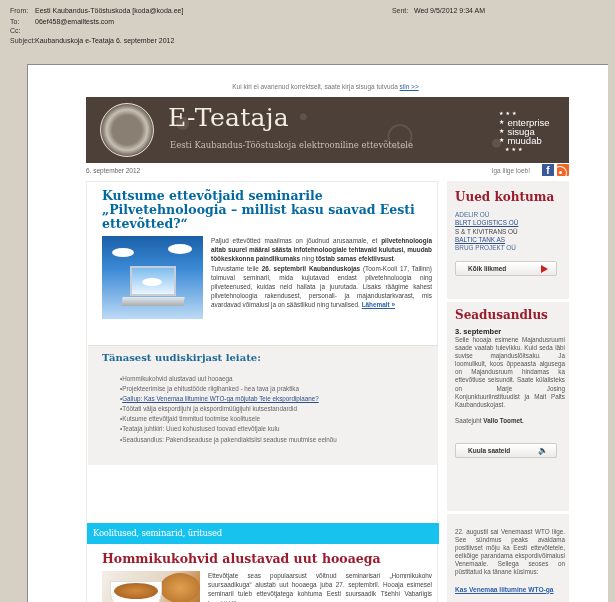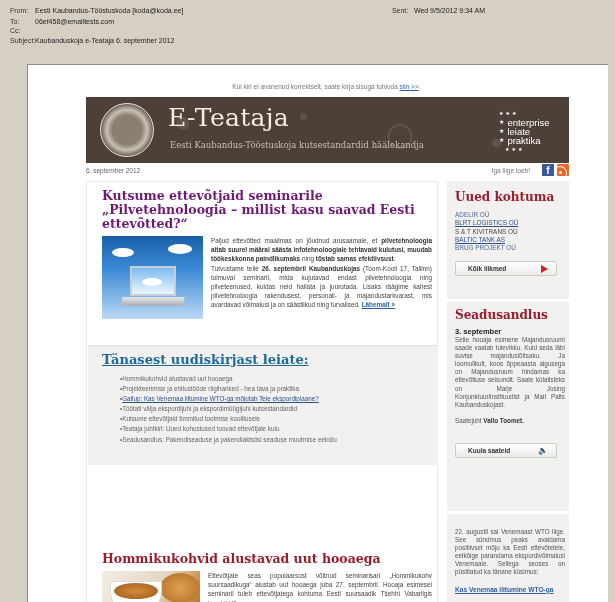--- a/index.html
+++ b/index.html
@@ -42,32 +42,32 @@
   .dateline .right { position: absolute; right: 0; top: -3px; display: flex; align-items: center; gap: 3px; }
   .dateline .readers { color: #777; margin-right: 9px; }
   .fb-icon { width: 12px; height: 12px; background: #3b5998; color: #fff; font-weight: bold; font-size: 10px; text-align: center; line-height: 13px; }
   .rss-icon { width: 12px; height: 12px; background: #f26522; border-radius: 1px; position: relative; overflow: hidden; }
   .rss-icon::before { content: ""; position: absolute; left: 2px; bottom: 2px; width: 3px; height: 3px; background: #fff; border-radius: 50%; }
   .rss-icon::after { content: ""; position: absolute; left: -4px; bottom: -4px; width: 12px; height: 12px; border-radius: 50%; border: 1.5px solid #fff; border-left-color: transparent; border-bottom-color: transparent; transform: rotate(0deg); }
 
   
   .main-col { position: absolute; left: 58px; top: 116px; width: 352px; height: 440px; background: #fff; border: 1px solid #eceae6; }
   .article1 { position: absolute; left: 15px; top: 7px; width: 330px; }
-  .art-title { font-family: "DejaVu Serif", serif; font-weight: bold; color: #701a75; font-size: 12.5px; line-height: 14px; }
+  .art-title { font-family: "DejaVu Serif", serif; font-weight: bold; color: #0369a1; font-size: 12.5px; line-height: 14px; }
   .art-body { display: flex; gap: 8px; margin-top: 5px; }
   .art-img-cloud { width: 101px; height: 83px; flex-shrink: 0; background: linear-gradient(180deg, #1a5fa8 0%, #3c8ad6 40%, #bcdaf5 100%); position: relative; overflow: hidden; }
   .cloud { position: absolute; background: #fff; border-radius: 50%; }
   .laptop-screen { position: absolute; left: 28px; top: 30px; width: 46px; height: 30px; background: linear-gradient(180deg,#7dbcef,#eaf5ff); border: 2px solid #c9ced4; }
   .laptop-base { position: absolute; left: 20px; top: 61px; width: 62px; height: 9px; background: linear-gradient(180deg,#e5e8eb,#a9aeb3); transform: skewX(-8deg); }
   .art-text { font-size: 6.4px; line-height: 9.2px; color: #444; text-align: justify; }
   .art-text b { color: #333; }
   .art-text a { color: #2c5fa8; text-decoration: underline; font-weight: bold; }
 
   .toc { position: absolute; left: 1px; top: 163px; width: 350px; height: 120px; background: #f2f1ef; border-top: 1px solid #e3e0db; }
-  .toc-title { position: absolute; left: 14px; top: 6px; font-family: "DejaVu Serif", serif; font-weight: bold; font-size: 13px; color: #1f6a9a; text-decoration: underline; }
+  .toc-title { position: absolute; left: 14px; top: 6px; font-family: "DejaVu Serif", serif; font-weight: bold; font-size: 10px; color: #1f6a9a; }
   .toc-list { position: absolute; left: 32px; top: 28px; list-style: none; font-size: 6.3px; line-height: 10.1px; color: #666; }
   .toc-list li::before { content: "\2022 "; }
   .toc-list li.link span { color: #2c4f8a; text-decoration: underline; }
 
   .section-bar { position: absolute; left: 0px; top: 341px; width: 352px; height: 21px; background: #17c2ee; color: #fff; font-family: "DejaVu Serif", serif; font-size: 8.5px; line-height: 21px; padding-left: 6px; letter-spacing: -0.2px; }
 
   .article2 { position: absolute; left: 15px; top: 369px; width: 330px; }
   .art-title2 { font-family: "DejaVu Serif", serif; font-weight: bold; color: #9c1c2e; font-size: 12.5px; }
   .art-img-coffee { width: 98px; height: 72px; flex-shrink: 0; background: linear-gradient(120deg,#f4eee6 0%,#e3d5c2 50%,#c88b4a 75%,#8a5a2b 100%); position: relative; overflow: hidden; }
   .cup { position: absolute; left: 8px; top: 10px; width: 52px; height: 36px; border-radius: 0 0 26px 26px; background: #fff; border: 1px solid #ddd; }
@@ -128,34 +128,34 @@
 
 <div class="body-frame">
   <div class="preheader">
     <span>Kui kiri ei avanenud korrektselt, saate kirja sisuga tutvuda </span><a>siin &gt;&gt;</a>
   </div>
 
   <div class="banner">
     <div class="banner-pattern"></div>
     <div class="seal"></div>
     <div class="banner-title">E-Teataja</div>
-    <div class="banner-sub">Eesti Kaubandus-Tööstuskoja kutsestandardid häälekandja</div>
+    <div class="banner-sub">Eesti Kaubandus-Tööstuskoja elektrooniline ettevõtetele</div>
     <div class="een">
       <div class="stars">★★★</div>
       <div class="line">
           <span class="star">★</span>
           <span>enterprise</span>
         </div>
       <div class="line">
           <span class="star">★</span>
-          <span>leiate</span>
+          <span>sisuga</span>
         </div>
       <div class="line">
           <span class="star">★</span>
-          <span>praktika</span>
+          <span>muudab</span>
         </div>
       <div class="stars" style="padding-left:6px">★★★</div>
     </div>
   </div>
 
   <div class="dateline">
     <span>6. september 2012</span>
     <div class="right">
       <span class="readers">Iga liige loeb!</span>
       <div class="fb-icon">f</div>
@@ -188,20 +188,21 @@
         <li><span>Hommikukohvid alustavad uut hooaega</span></li>
         <li><span>Projekteerimise ja ehitustööde riigihanked - hea tava ja praktika</span></li>
         <li class="link"><span>Gallup: Kas Venemaa liitumine WTO-ga mõjutab Teie ekspordiplaane?</span></li>
         <li><span>Töötati välja ekspordijuhi ja ekspordimüügijuhi kutsestandardid</span></li>
         <li><span>Kutsume ettevõtjaid timmitud tootmise koolitusele</span></li>
         <li><span>Teataja juhtkiri: Uued kohustused toovad ettevõtjale kulu</span></li>
         <li><span>Seadusandlus: Pakendiseaduse ja pakendiaktsiisi seaduse muutmise eelnõu</span></li>
       </ul>
     </div>
 
+    <div class="section-bar">Koolitused, seminarid, üritused</div>
 
     <div class="article2">
       <div class="art-title2">Hommikukohvid alustavad uut hooaega</div>
       <div class="art-body">
         <div class="art-img-coffee">
           <div class="croissant"></div>
           <div class="saucer"></div>
           <div class="cup"></div>
           <div class="coffee"></div>
         </div>

